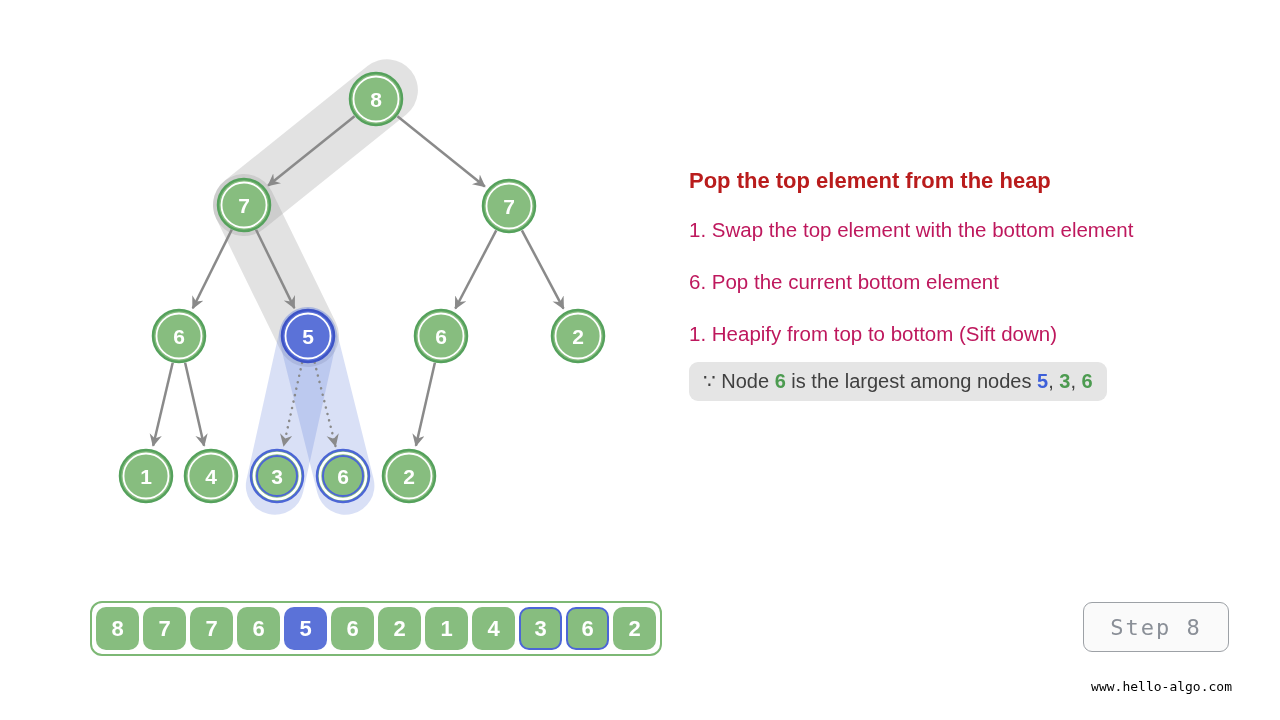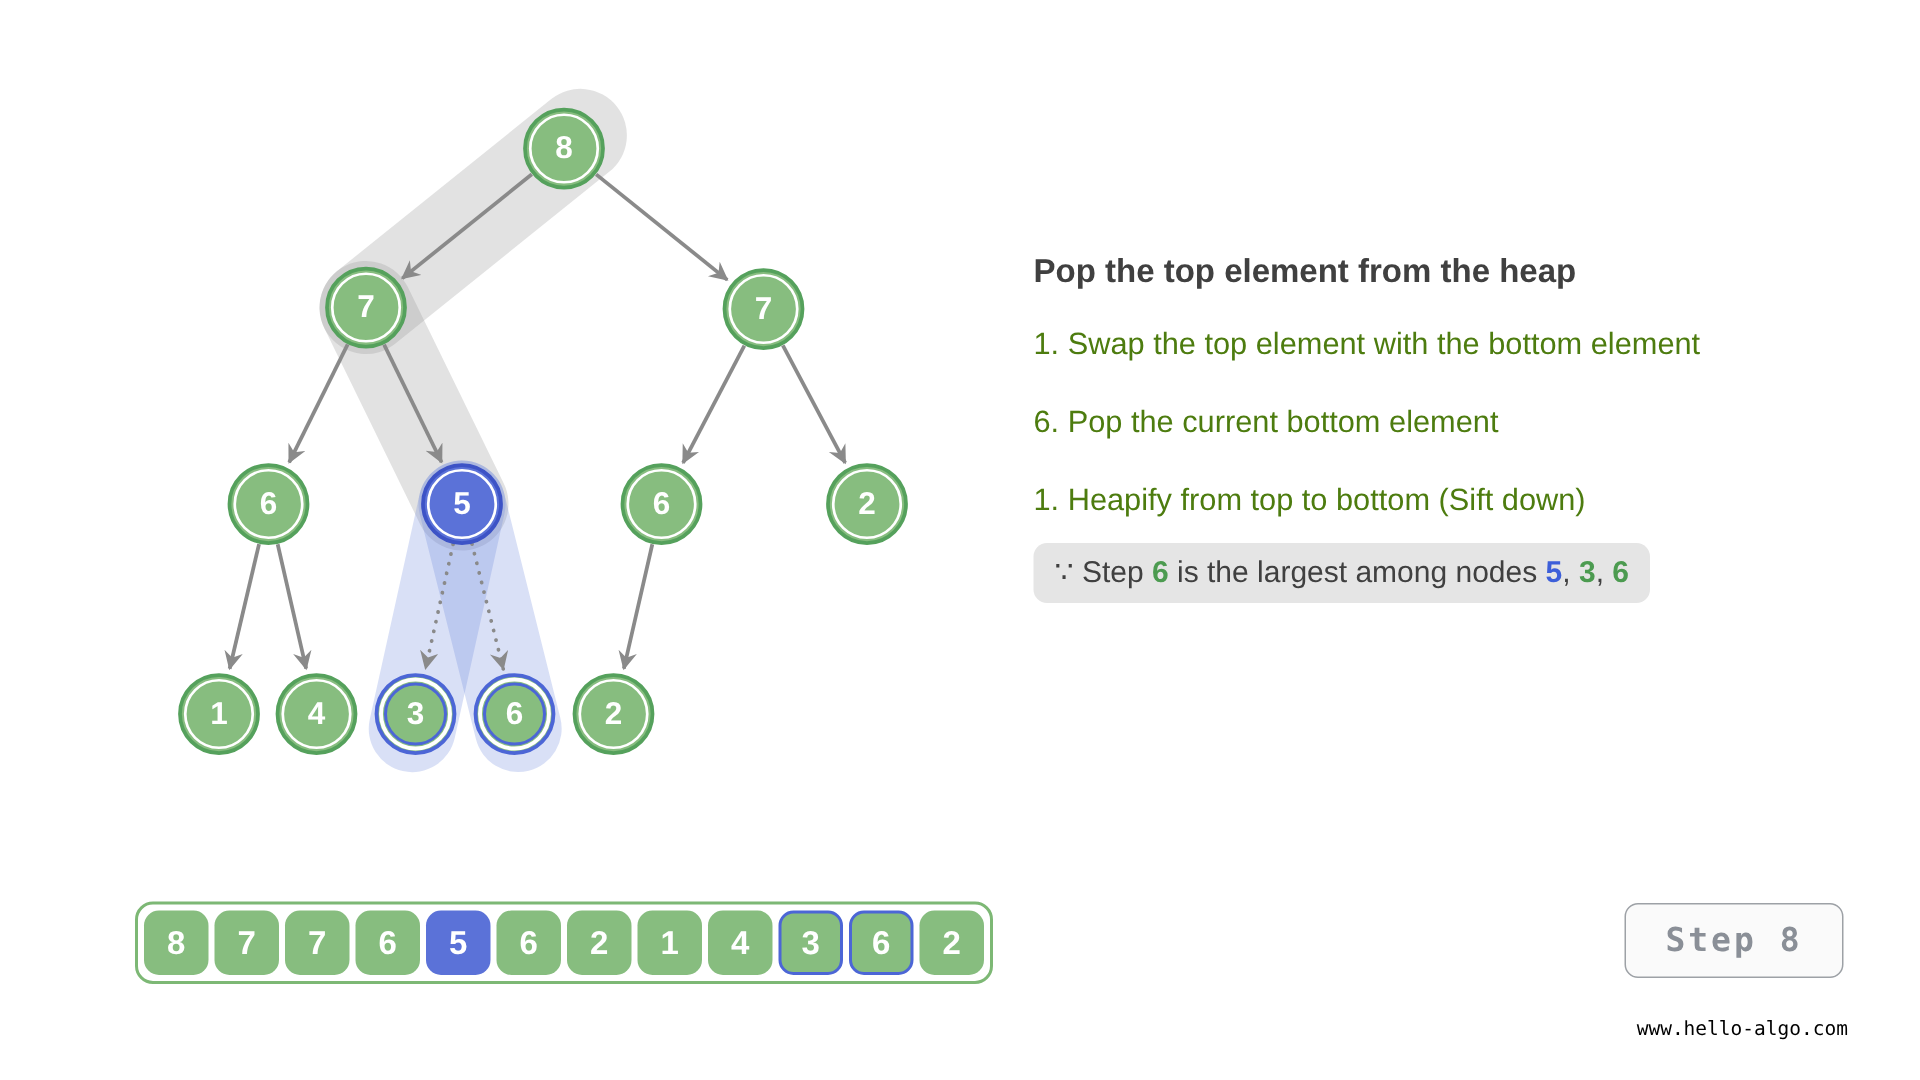--- a/index.html
+++ b/index.html
@@ -4,23 +4,23 @@
 <style>
   * { box-sizing: border-box; margin: 0; padding: 0; }
   html,body { width:1280px; height:720px; background:#ffffff; overflow:hidden; }
   body { position:relative; font-family:"Liberation Sans", sans-serif; }
 
   #tree-svg { position:absolute; left:0; top:0; }
 
   
   .panel { position:absolute; left:689px; top:0; width:540px; }
   .panel-title { position:absolute; left:0; top:168px; width:540px;
-                 font-size:22px; font-weight:700; color:#404040; white-space:nowrap; }
+                 font-size:22px; font-weight:700; color:#b91c1c; white-space:nowrap; }
   .step-line  { position:absolute; left:0; width:540px; font-size:20.5px;
-                color:#4d7c0f; white-space:nowrap; }
+                color:#be185d; white-space:nowrap; }
   #step1 { top:218px; } #step2 { top:270px; } #step3 { top:322px; }
   .note-box { position:absolute; left:0; top:362px; display:inline-block;
               background:#e5e5e5; border-radius:9px; padding:7px 14px 8px 14px;
               font-size:20px; color:#404040; white-space:nowrap; }
   .seg-green { color:#4c9b50; font-weight:700; }
   .seg-blue  { color:#3d5fd9; font-weight:700; }
 
   
   .array-box { position:absolute; left:90px; top:601px; display:flex; gap:4px;
                padding:4px; background:#ffffff; border:2px solid #7db875;
@@ -29,21 +29,21 @@
           align-items:center; justify-content:center;
           font-size:22px; font-weight:700; color:#ffffff; }
   .cell-green { background:#87bd7f; }
   .cell-blue  { background:#5b72d8; }
   .cell-blue-ring { background:#87bd7f; border:2.5px solid #4c66d6; }
 
   
   .step-badge { position:absolute; left:1083px; top:602px; width:146px; height:50px;
                 background:#fafafa; border:1.5px solid #9da1a6; border-radius:9px;
                 display:flex; align-items:center; justify-content:center;
-                font-family:"DejaVu Sans Mono", monospace; font-weight:700;
+                font-family:"DejaVu Sans Mono", monospace; font-weight:400;
                 font-size:22px; letter-spacing:2px; color:#8a8f97; }
   .watermark { position:absolute; left:1079px; top:679px; width:153px;
                font-family:"DejaVu Sans Mono", monospace; font-size:13px;
                color:#000000; text-align:right; white-space:nowrap; }
 </style>
 </head>
 <body>
 
 <svg id="tree-svg" width="680" height="570" viewBox="0 0 680 570">
     <defs>
@@ -128,21 +128,21 @@
       <circle cx="409" cy="476" r="22.5" fill="none" stroke="#ffffff" stroke-width="1.8"></circle>
       <text x="409" y="476" text-anchor="middle" dominant-baseline="central" fill="#ffffff" font-size="21" font-weight="700" font-family="&quot;Liberation Sans&quot;, sans-serif">2</text>
     </g>
   </svg>
 
 <div class="panel">
   <div class="panel-title">Pop the top element from the heap</div>
   <div class="step-line" id="step1">1. Swap the top element with the bottom element</div>
   <div class="step-line" id="step2">6. Pop the current bottom element</div>
   <div class="step-line" id="step3">1. Heapify from top to bottom (Sift down)</div>
-  <div class="note-box" id="note-box"><span>∵ Step </span><span class="seg-green">6</span><span> is the largest among nodes </span><span class="seg-blue">5</span><span>, </span><span class="seg-green">3</span><span>, </span><span class="seg-green">6</span></div>
+  <div class="note-box" id="note-box"><span>∵ Node </span><span class="seg-green">6</span><span> is the largest among nodes </span><span class="seg-blue">5</span><span>, </span><span class="seg-green">3</span><span>, </span><span class="seg-green">6</span></div>
 </div>
 
 <div class="array-box" id="array-box">
     <div class="cell cell-green">8</div>
     <div class="cell cell-green">7</div>
     <div class="cell cell-green">7</div>
     <div class="cell cell-green">6</div>
     <div class="cell cell-blue">5</div>
     <div class="cell cell-green">6</div>
     <div class="cell cell-green">2</div>

